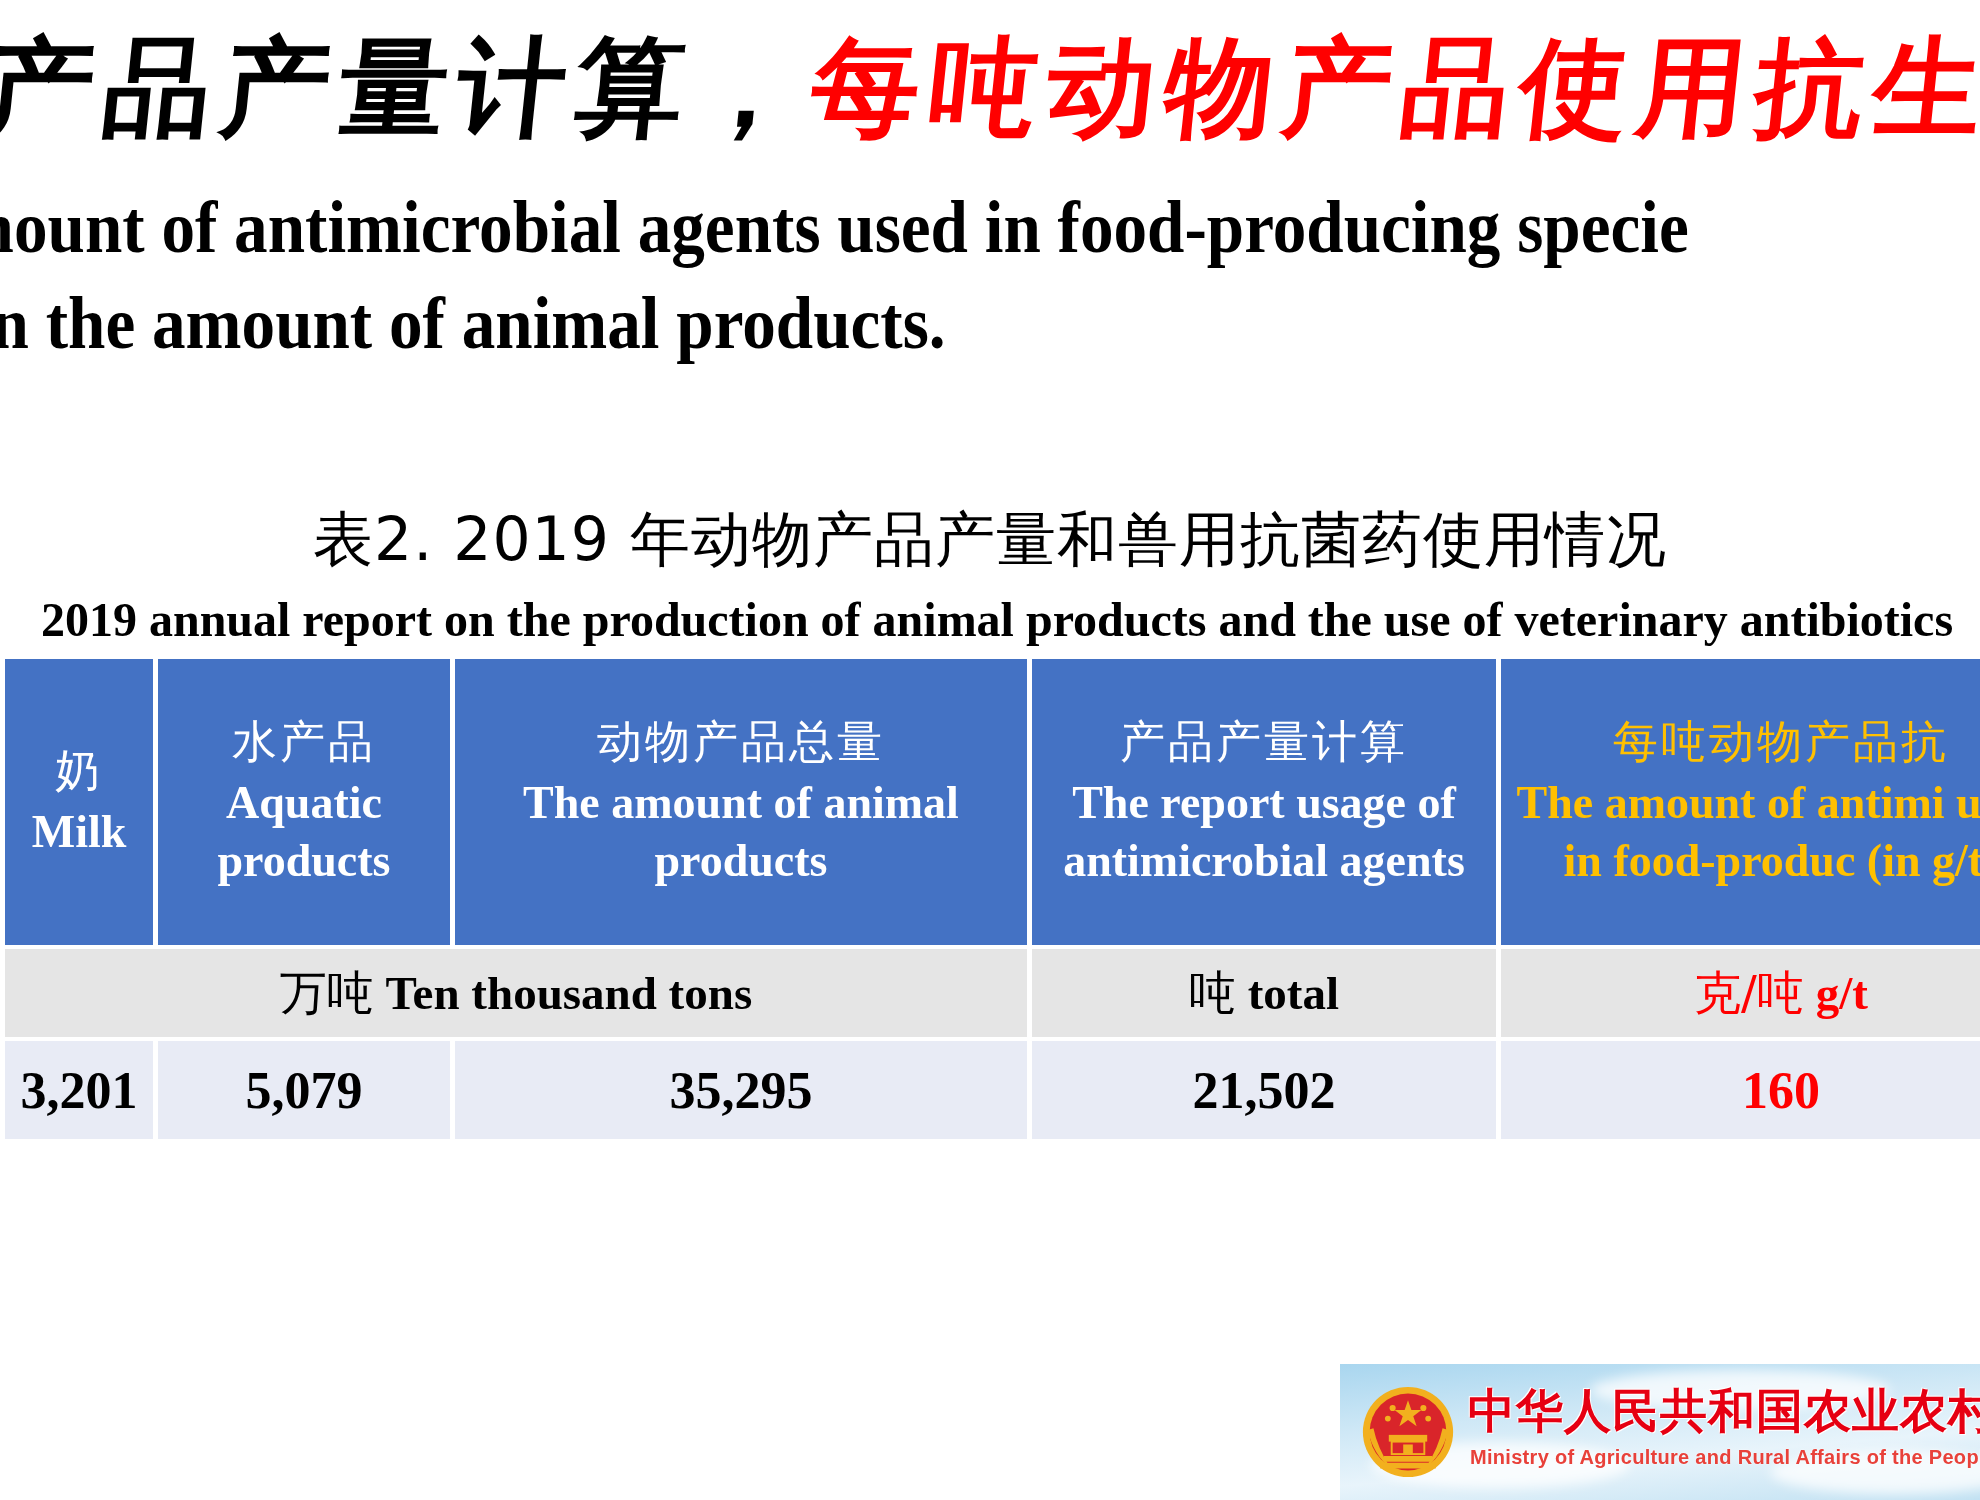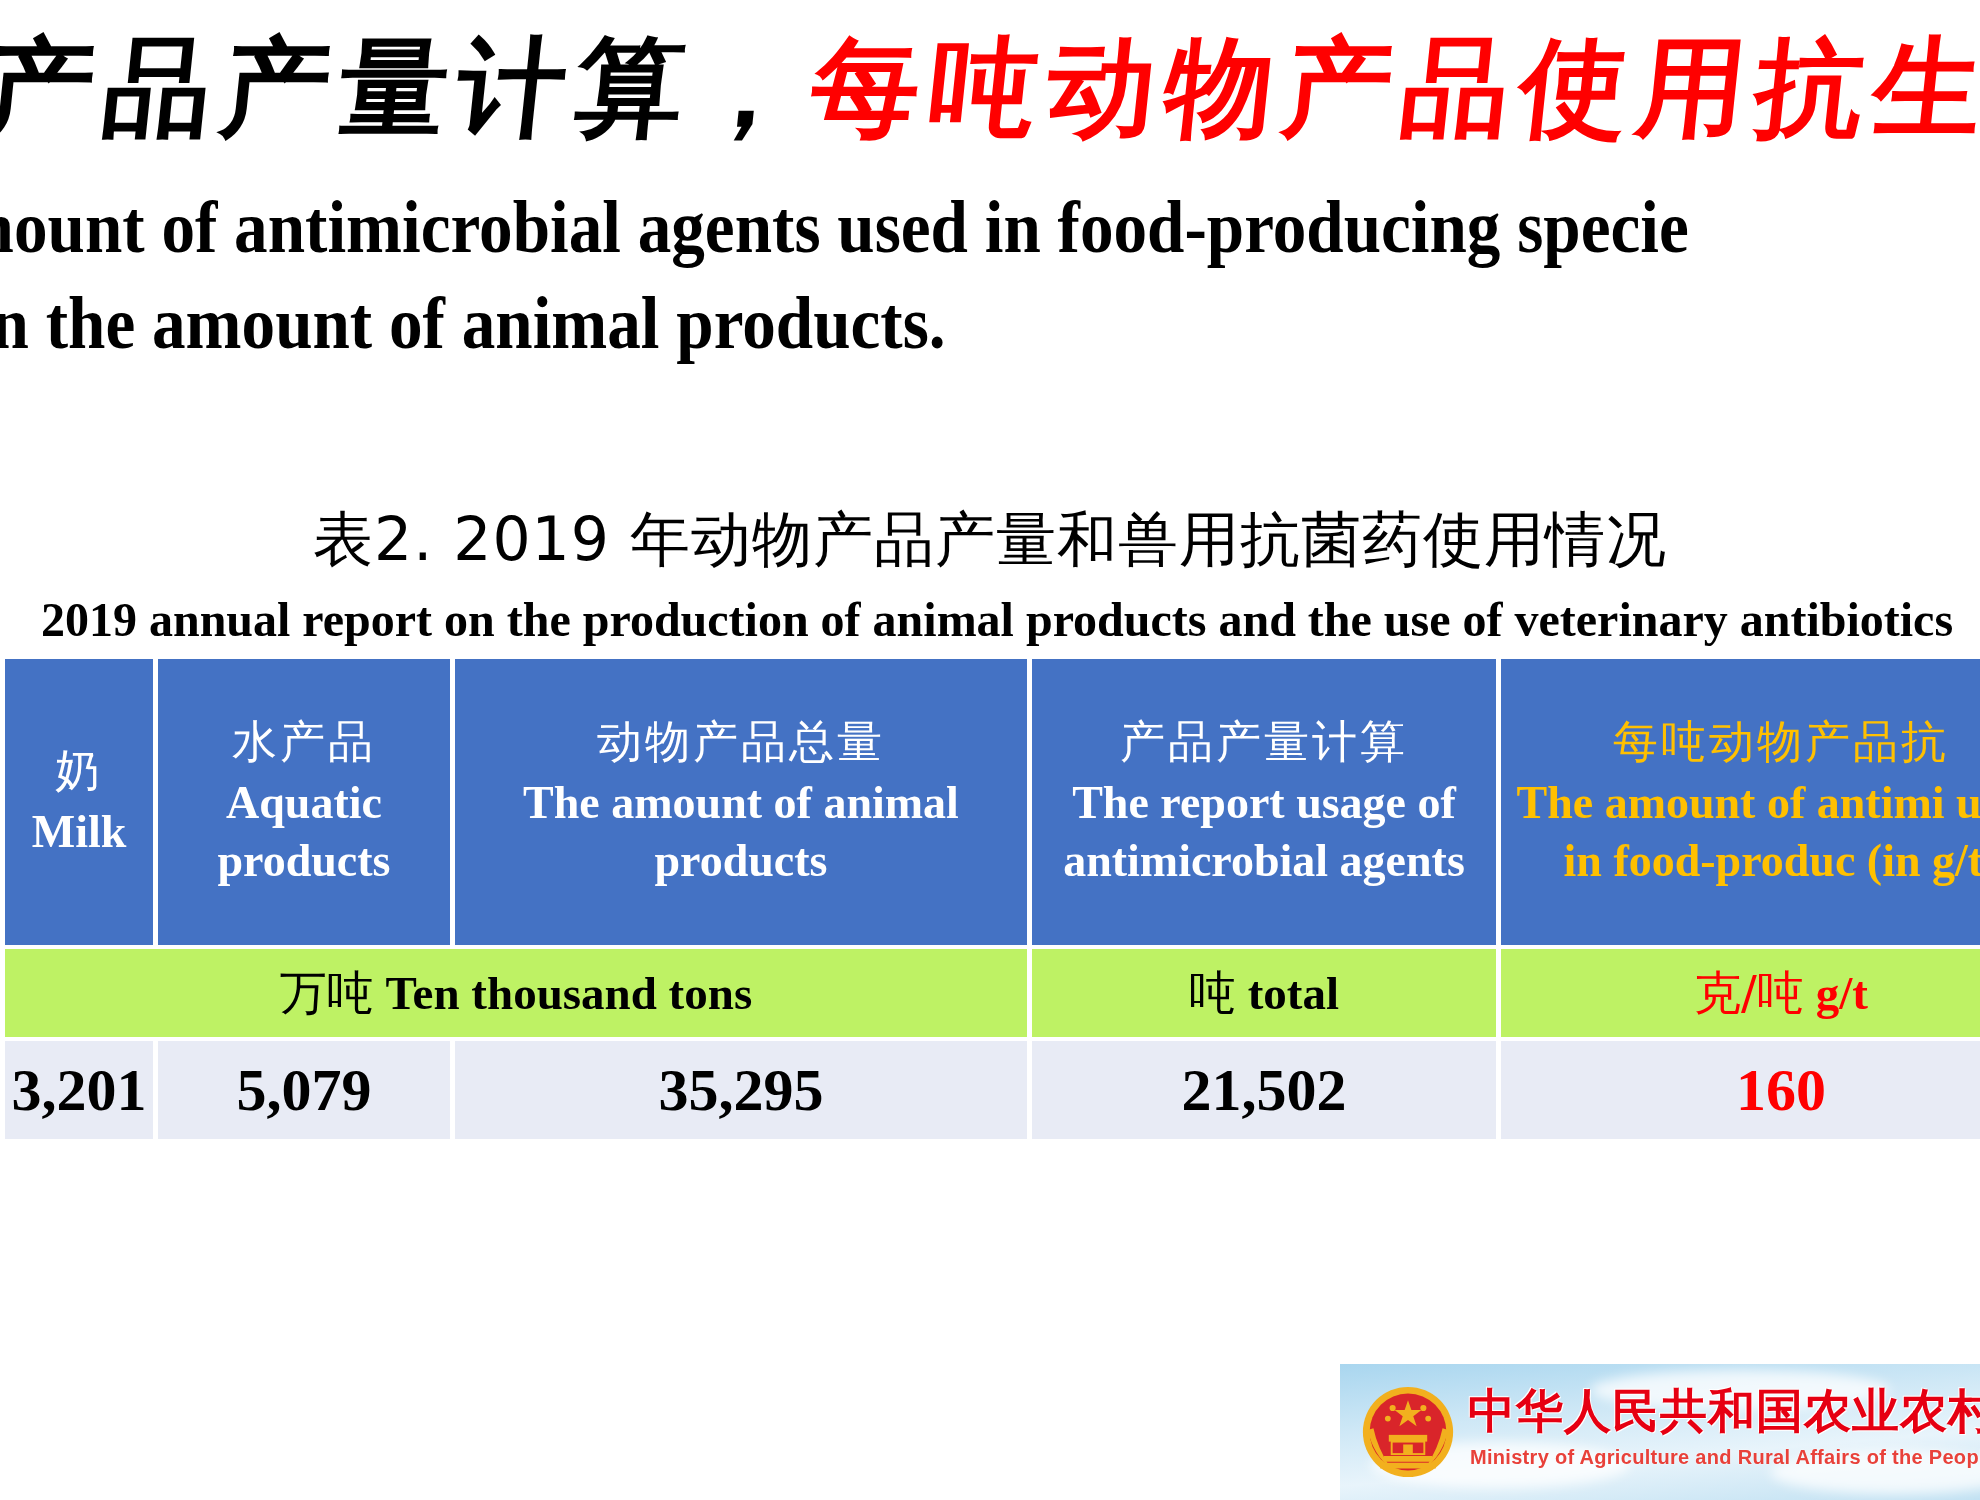--- a/index.html
+++ b/index.html
@@ -111,42 +111,42 @@
     font-weight: bold;
     font-size: 46px;
     line-height: 1.25;
     margin-top: 6px;
   }
   .hdr-accent .cn,
   .hdr-accent .en { color: #ffc000; }
 
   
   .unit {
-    background: #bef264;
+    background: #e5e5e5;
     height: 88px;
     font-size: 47px;
     color: #000000;
   }
   .unit .cn {
     font-family: "DejaVu Sans", sans-serif;
     font-weight: normal;
   }
   .unit .en {
     font-family: "Liberation Serif", "DejaVu Serif", serif;
     font-weight: bold;
   }
   .unit-red .cn, .unit-red .en { color: #ff0000; }
 
   
   .val {
     background: #e8ebf5;
     height: 98px;
     font-family: "Liberation Serif", "DejaVu Serif", serif;
     font-weight: bold;
-    font-size: 60px;
+    font-size: 52px;
     color: #000000;
   }
   .val-red { color: #ff0000; }
 
   
   .logo-banner {
     position: absolute;
     left: 1340px;
     top: 1364px;
     width: 700px;

